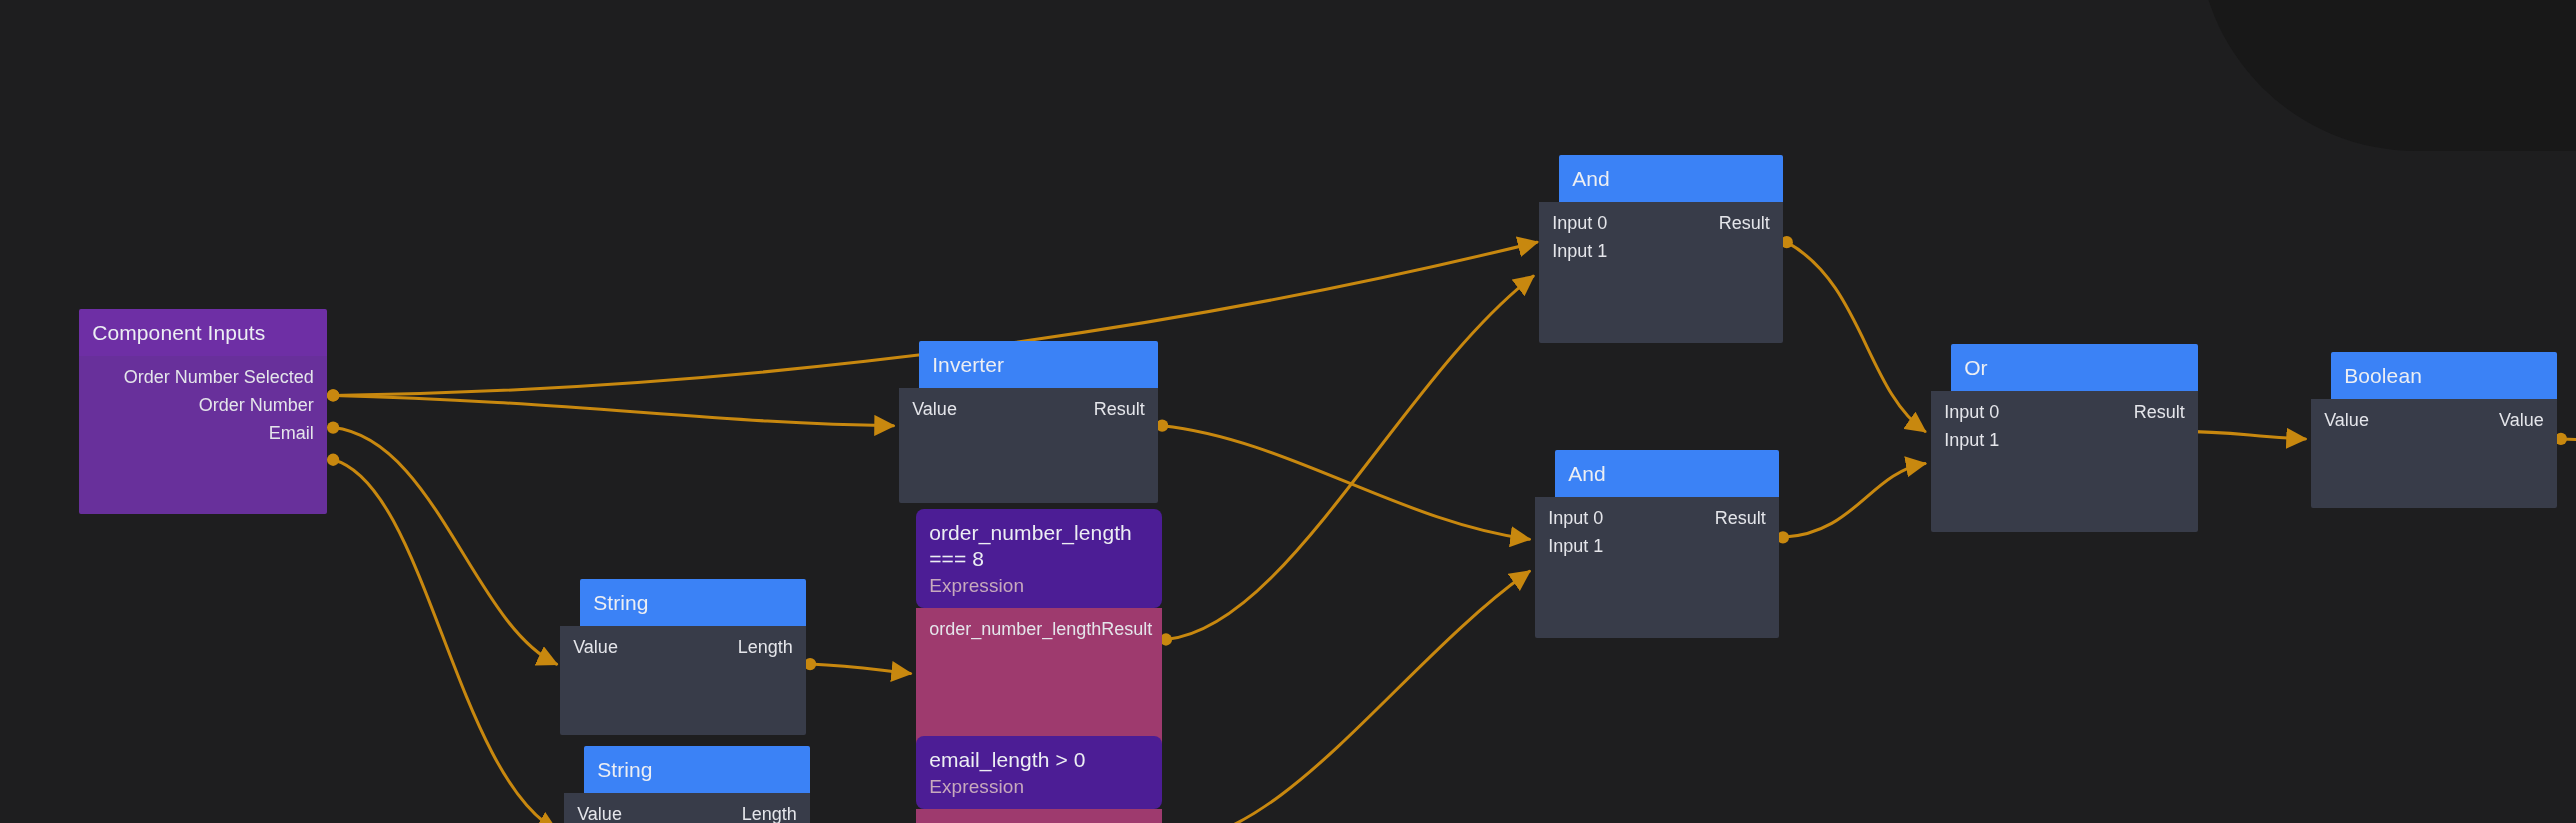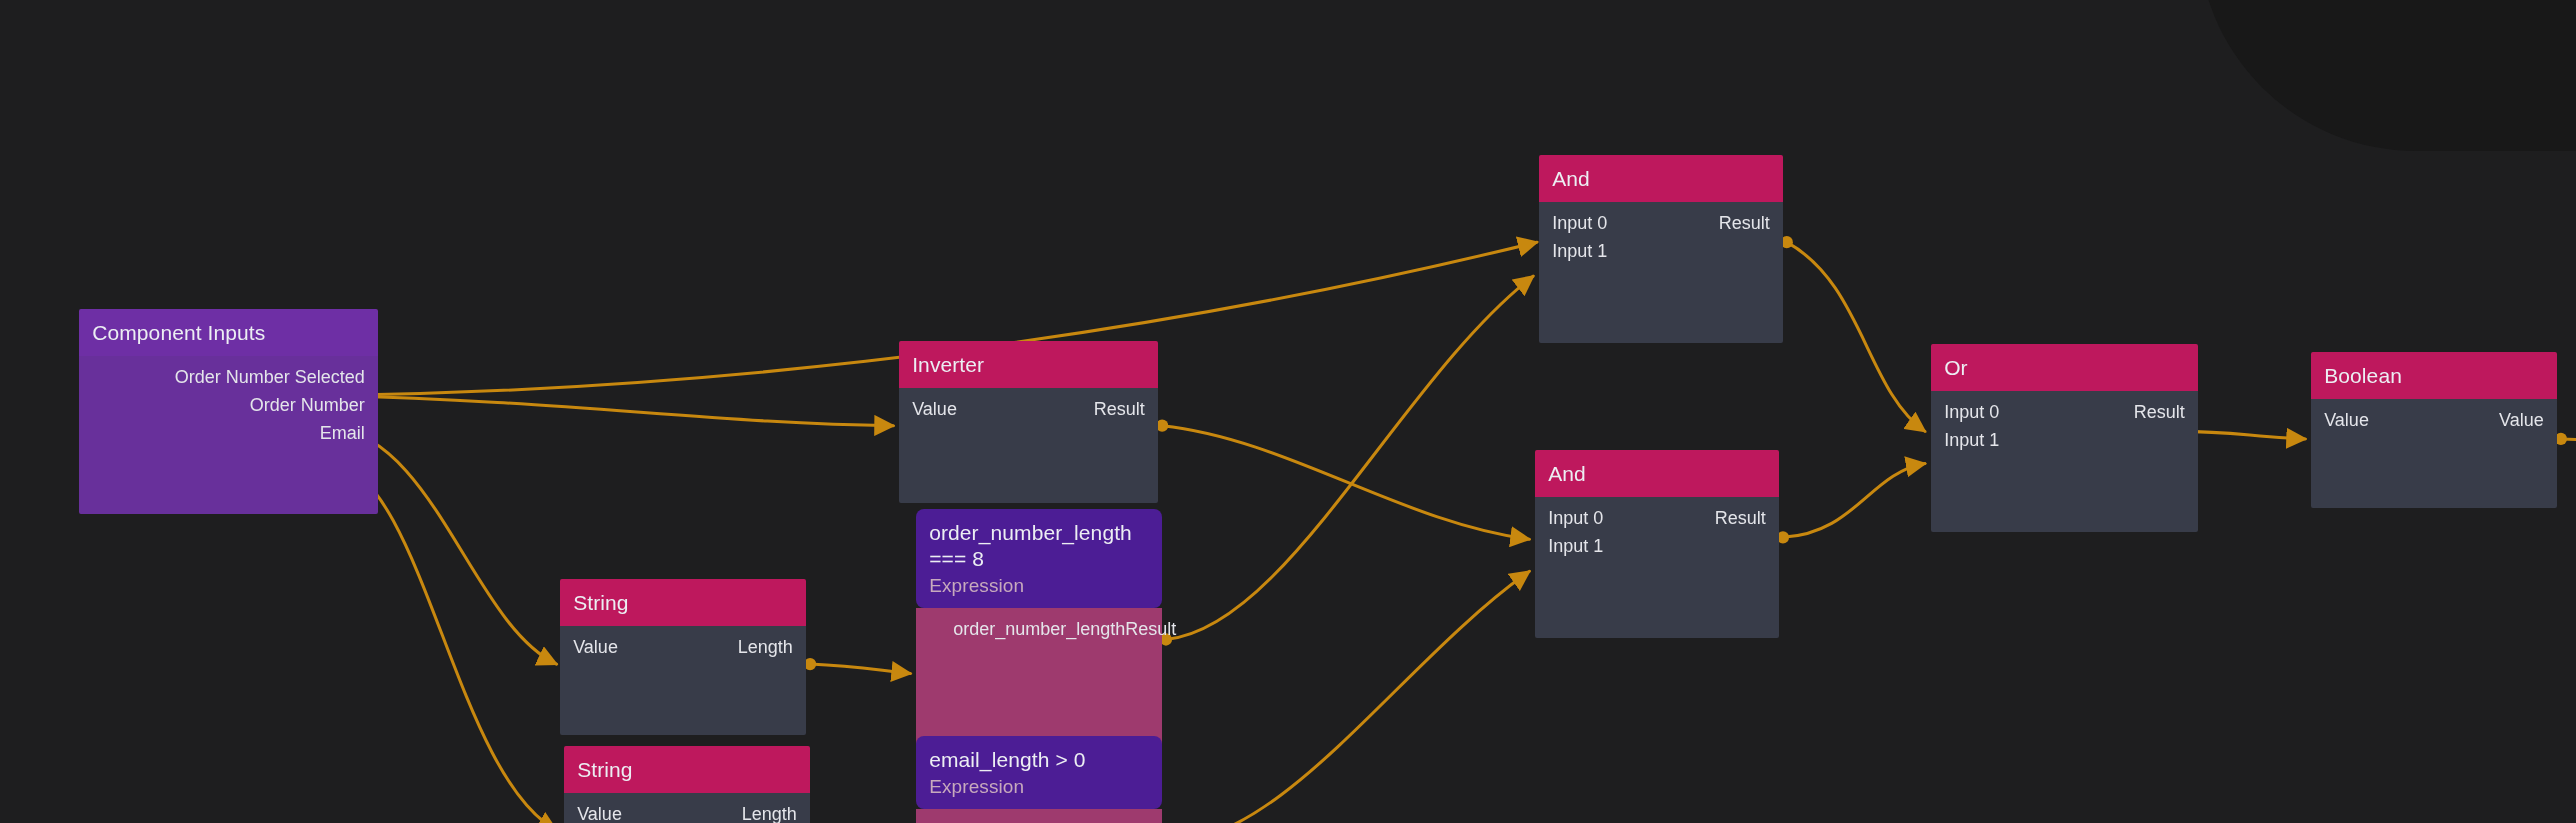--- a/index.html
+++ b/index.html
@@ -74,21 +74,21 @@
     font-size: 18px;
     color: #e4e5ea;
     white-space: nowrap;
   }
   .port-row.only-in { justify-content: flex-start; }
   .port-row.only-out { justify-content: flex-end; padding-left: 44px; }
   .port-label-in  { text-align: left; }
   .port-label-out { }
 
   
-  .node.slate .node-header { background: #be185d; }
+  .node.slate .node-header { background: #3b82f6; margin-left: 20px; }
   .node.slate .node-body   { background: #383c49; }
   
   .node.purple .node-header { background: #6e2fa5; }
   .node.purple .node-body   { background: #68309b; }
   
   .node.magenta .node-header { background: #4c1d95; border-radius: 8px; }
   .node.magenta .node-body   { background: #9e3a6e; }
 
   
   .node.purple.inputs .port-row { justify-content: flex-end; }
@@ -132,21 +132,21 @@
         <circle cx="1228.0" cy="450.0" r="6.5" fill="#c8880f"></circle>
         <circle cx="1232.0" cy="892.0" r="6.5" fill="#c8880f"></circle>
         <circle cx="1888.0" cy="256.0" r="6.5" fill="#c8880f"></circle>
         <circle cx="1884.0" cy="568.0" r="6.5" fill="#c8880f"></circle>
         <circle cx="2302.0" cy="456.0" r="6.5" fill="#c8880f"></circle>
         <circle cx="2706.0" cy="464.0" r="6.5" fill="#c8880f"></circle>
       </g>
   </svg>
 
   <div id="nodes">
-      <div class="node purple inputs" style="left: 79px; top: 309px; width: 299px;">
+      <div class="node purple inputs" style="left: 79px; top: 309px; width: 248px;">
         <div class="node-header"><span>Component Inputs</span></div>
         <div class="node-body" style="min-height: 0px; height: 158px;">
           <div class="port-row only-out">
             <span class="port-label-out">Order Number Selected</span>
           </div>
           <div class="port-row only-out">
             <span class="port-label-out">Order Number</span>
           </div>
           <div class="port-row only-out">
             <span class="port-label-out">Email</span>
@@ -175,21 +175,21 @@
         <div class="node-header"><span>String</span></div>
         <div class="node-body" style="min-height: 0px; height: 109px;">
           <div class="port-row">
             <span class="port-label-in">Value</span>
             <span class="port-label-out">Length</span>
           </div>
         </div>
       </div>
       <div class="node magenta" style="left: 916px; top: 509px; width: 246px;">
         <div class="node-header"><span>order_number_length === 8</span><span class="subtitle">Expression</span></div>
-        <div class="node-body" style="min-height: 0px; height: 170px; padding-left: 24px;">
+        <div class="node-body" style="min-height: 0px; height: 170px;">
           <div class="port-row">
             <span class="port-label-in">order_number_length</span>
             <span class="port-label-out">Result</span>
           </div>
         </div>
       </div>
       <div class="node magenta" style="left: 916px; top: 736px; width: 246px;">
         <div class="node-header"><span>email_length &gt; 0</span><span class="subtitle">Expression</span></div>
         <div class="node-body" style="min-height: 0px; height: 146px;">
           <div class="port-row">

